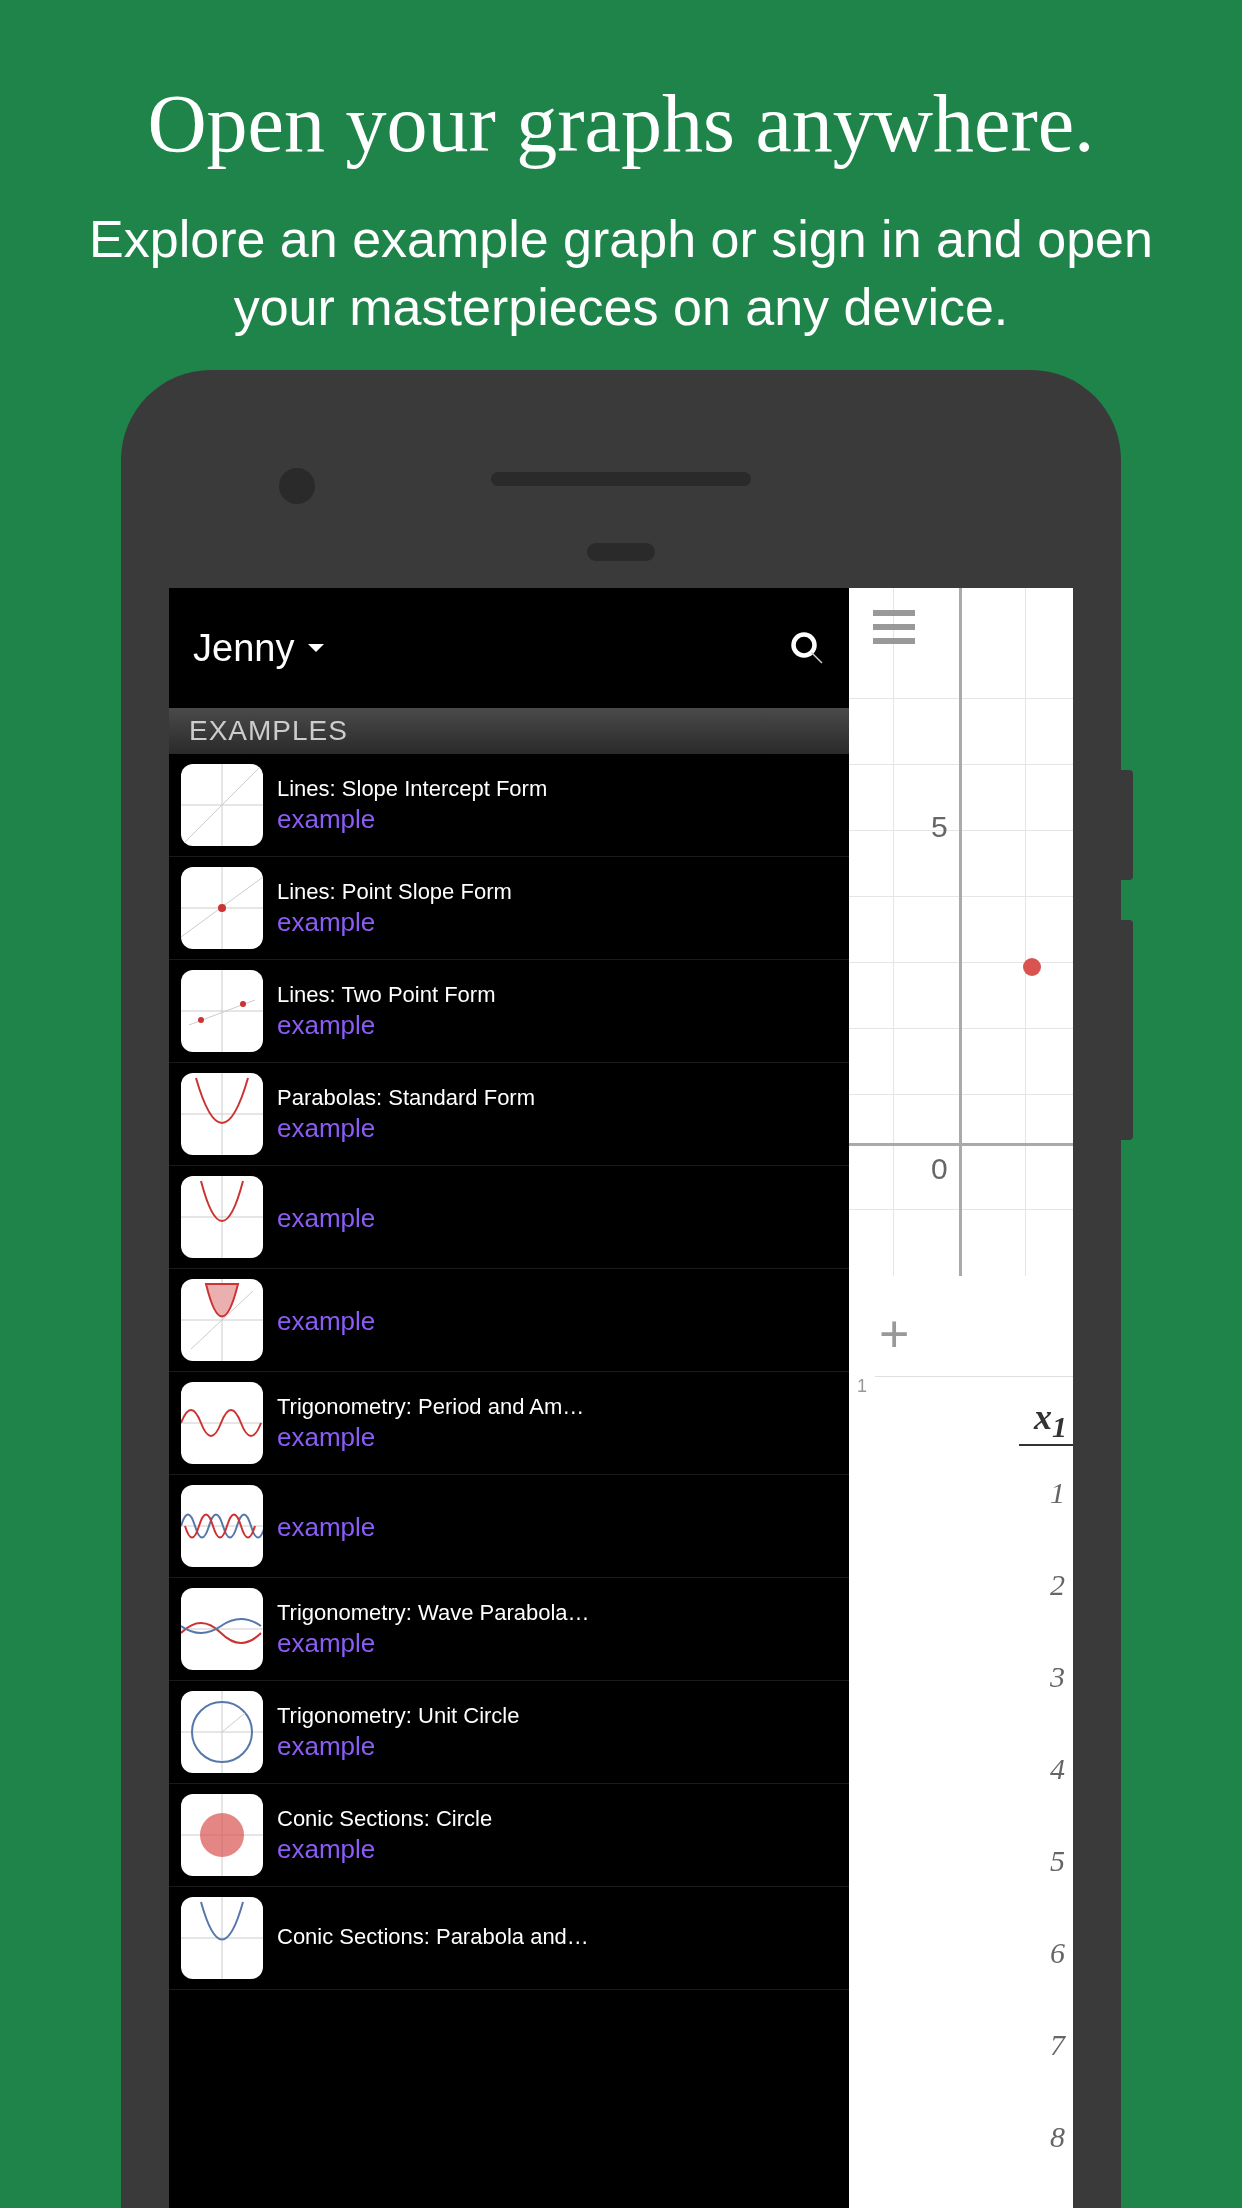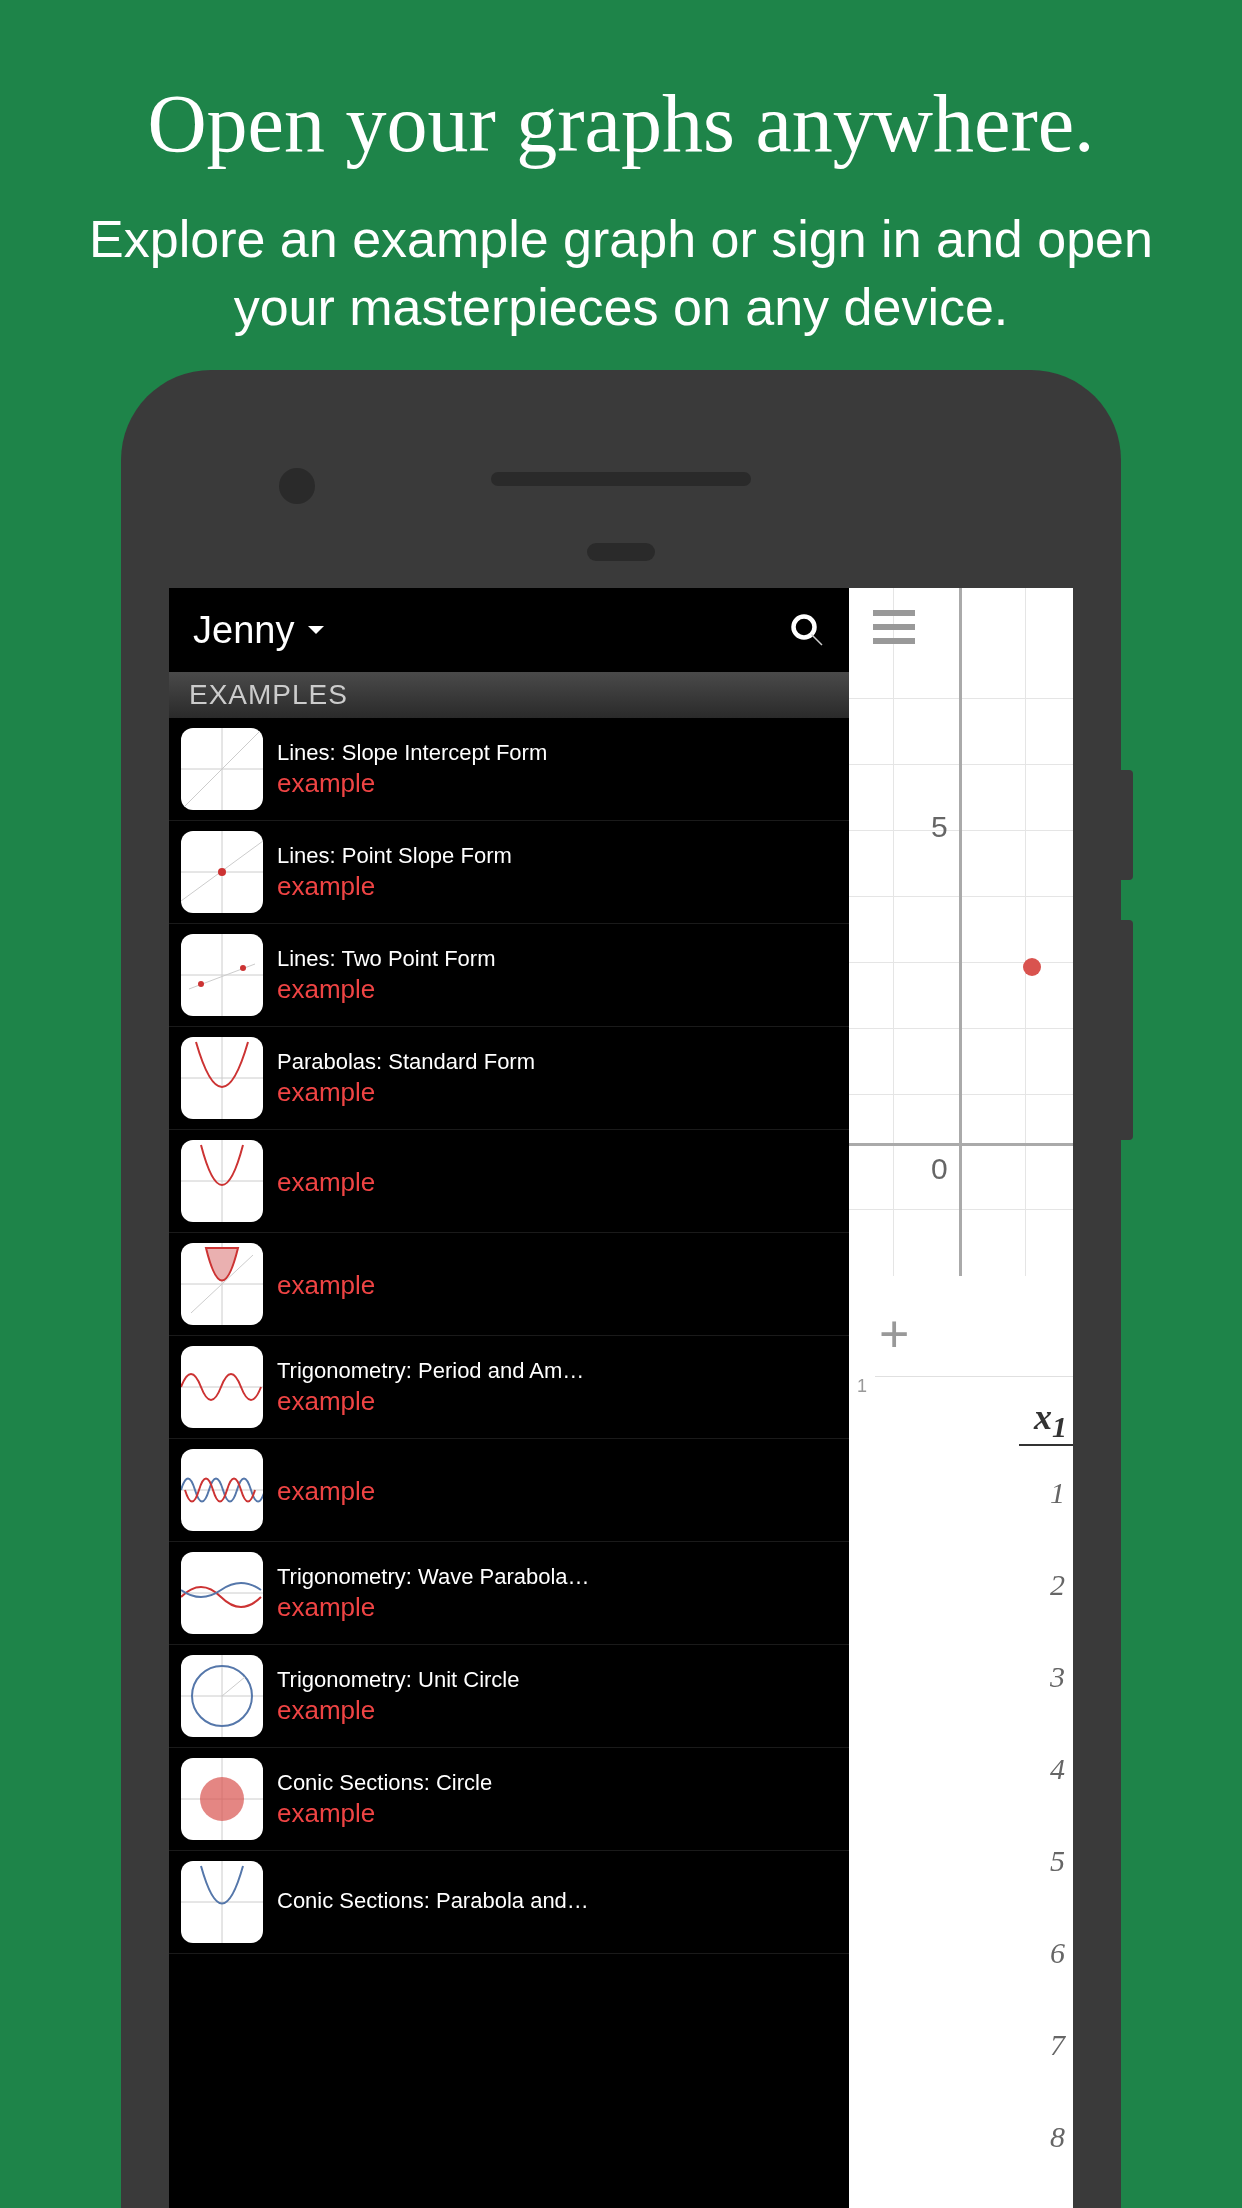--- a/index.html
+++ b/index.html
@@ -99,21 +99,21 @@
       width: 680px;
       background: #000000;
       display: flex;
       flex-direction: column;
     }
     .sidebar-header {
       display: flex;
       align-items: center;
       justify-content: space-between;
       padding: 18px 24px;
-      height: 84px;
+      height: 120px;
     }
     .user-dropdown {
       display: flex;
       align-items: center;
       color: #ffffff;
       font-size: 38px;
       font-weight: 500;
       gap: 10px;
     }
     .chevron-down {
@@ -152,21 +152,21 @@
       overflow: hidden;
     }
     .list-item-title {
       color: #ffffff;
       font-size: 22px;
       white-space: nowrap;
       overflow: hidden;
       text-overflow: ellipsis;
     }
     .list-item-subtitle {
-      color: #ef4444;
+      color: #8b5cf6;
       font-size: 26px;
       margin-top: 2px;
     }
     .graph-area {
       flex: 1;
       background: #ffffff;
       position: relative;
     }
     .graph-menu-icon {
       position: absolute;

